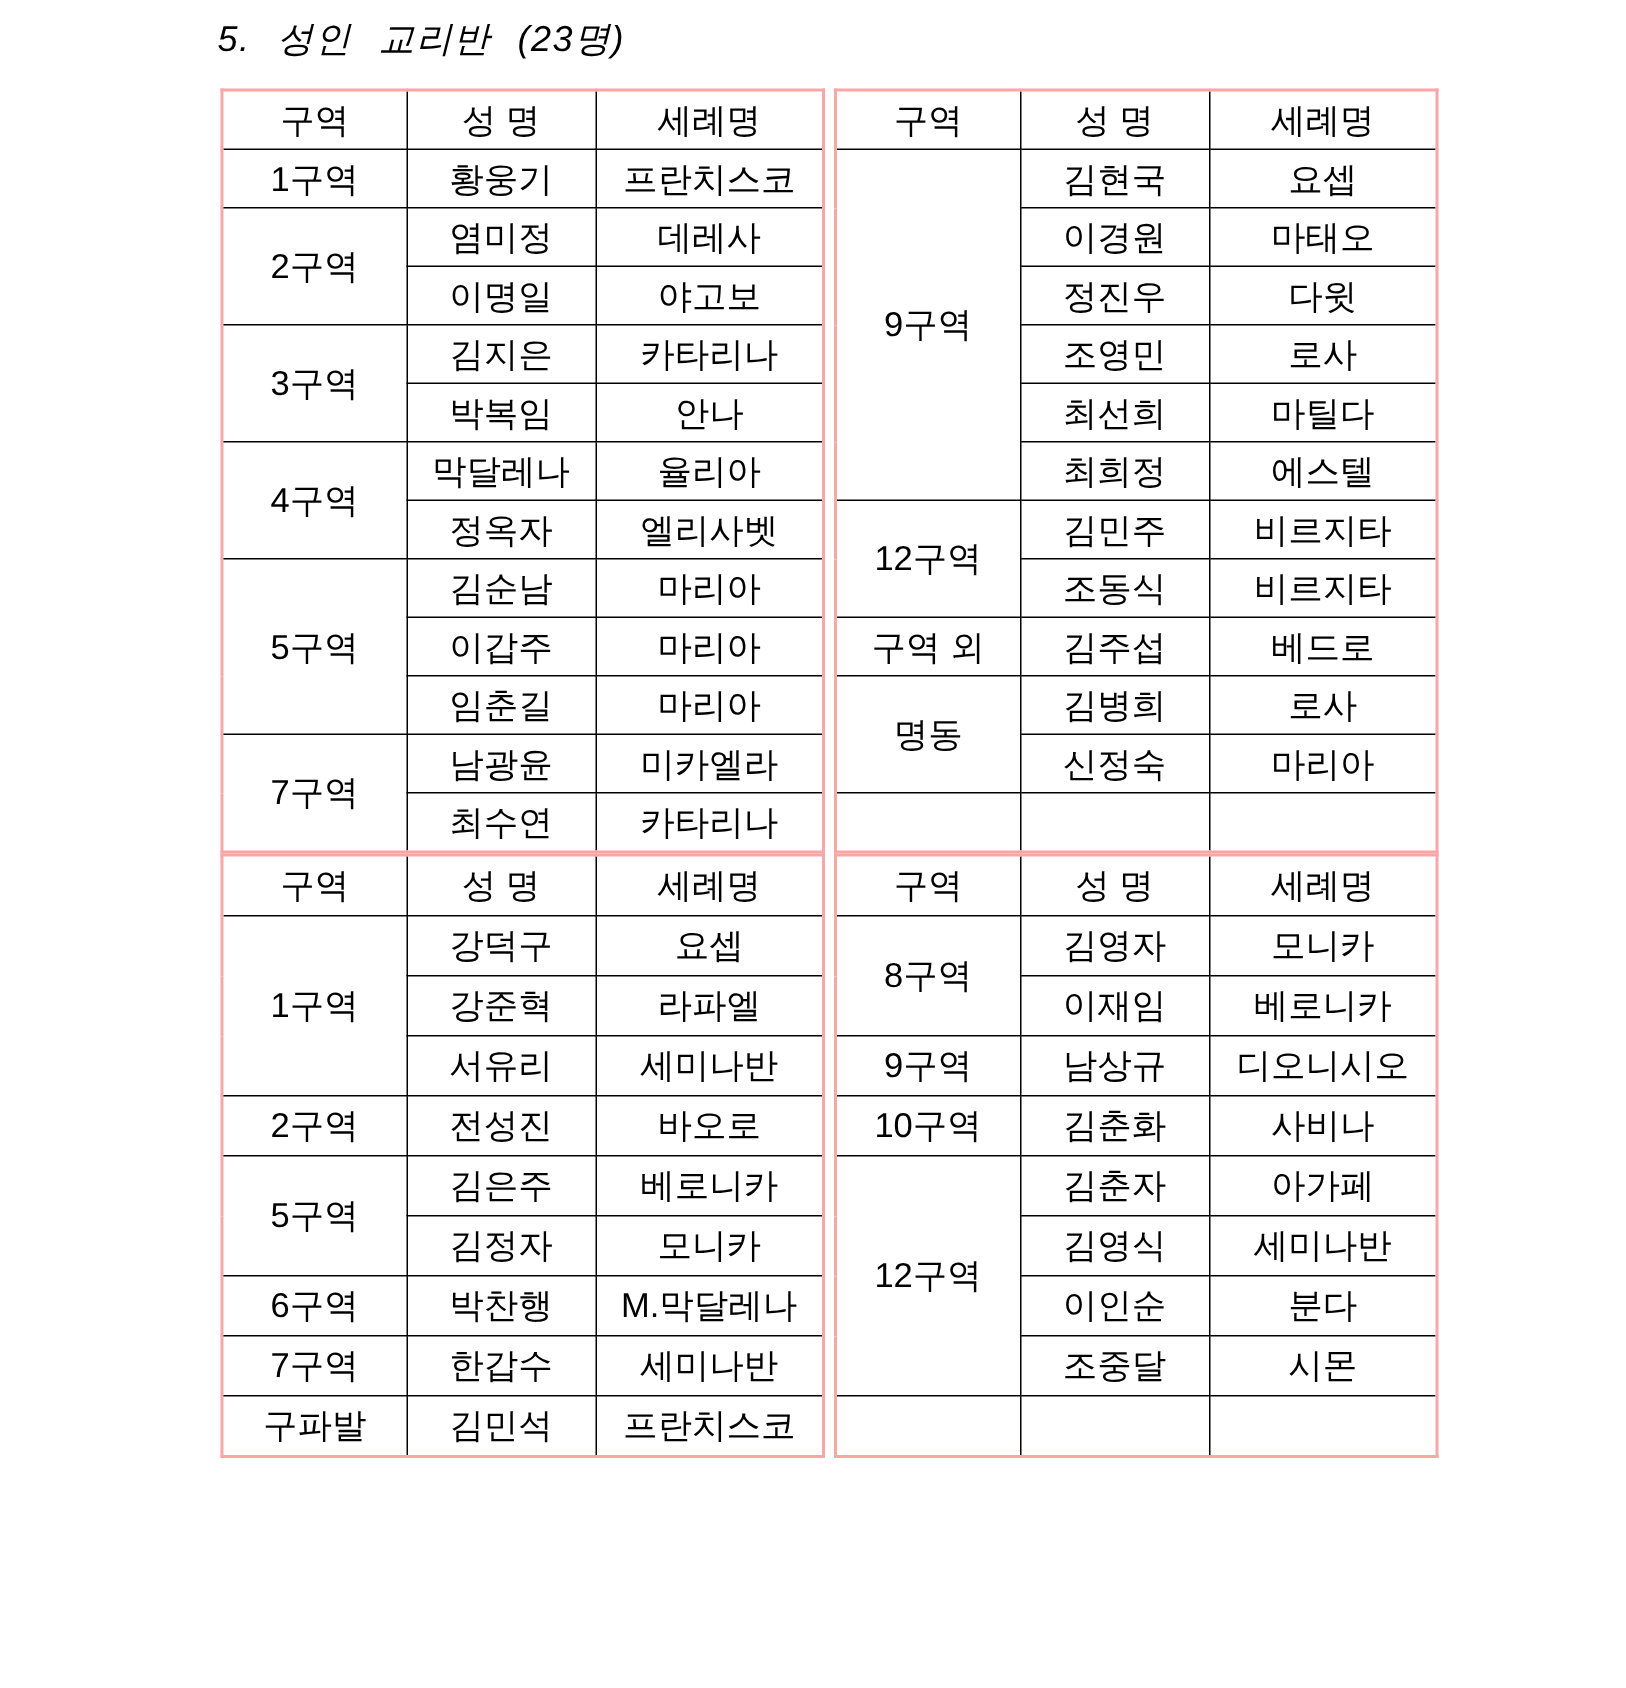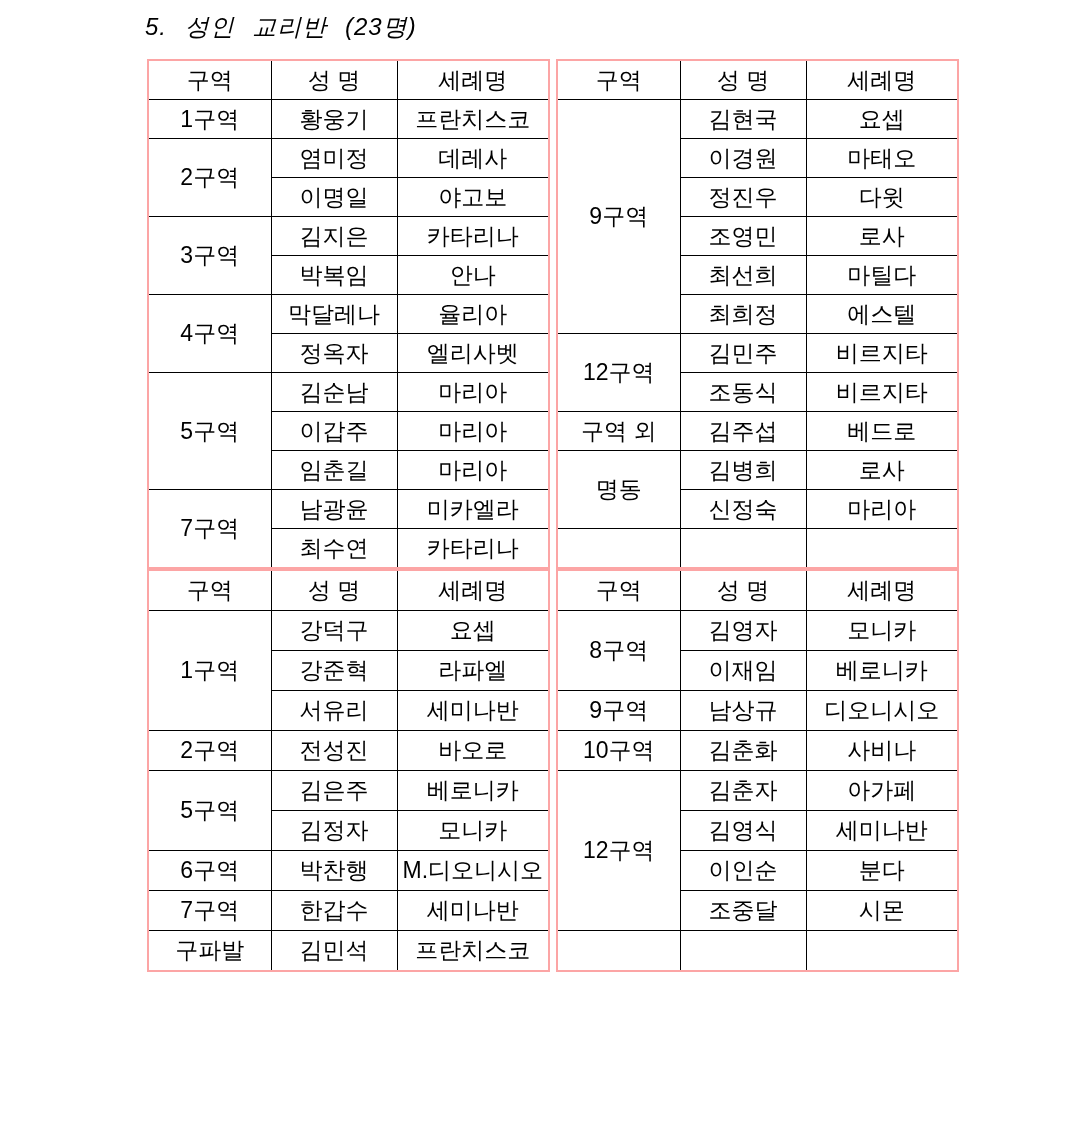--- a/index.html
+++ b/index.html
@@ -249,21 +249,21 @@
                 <td>김은주</td>
                 <td>베로니카</td>
               </tr>
               <tr>
                 <td>김정자</td>
                 <td>모니카</td>
               </tr>
               <tr>
                 <td rowspan="1">6구역</td>
                 <td>박찬행</td>
-                <td>M.디오니시오</td>
+                <td>M.막달레나</td>
               </tr>
               <tr>
                 <td rowspan="1">7구역</td>
                 <td>한갑수</td>
                 <td>세미나반</td>
               </tr>
               <tr>
                 <td rowspan="1">구파발</td>
                 <td>김민석</td>
                 <td>프란치스코</td>

